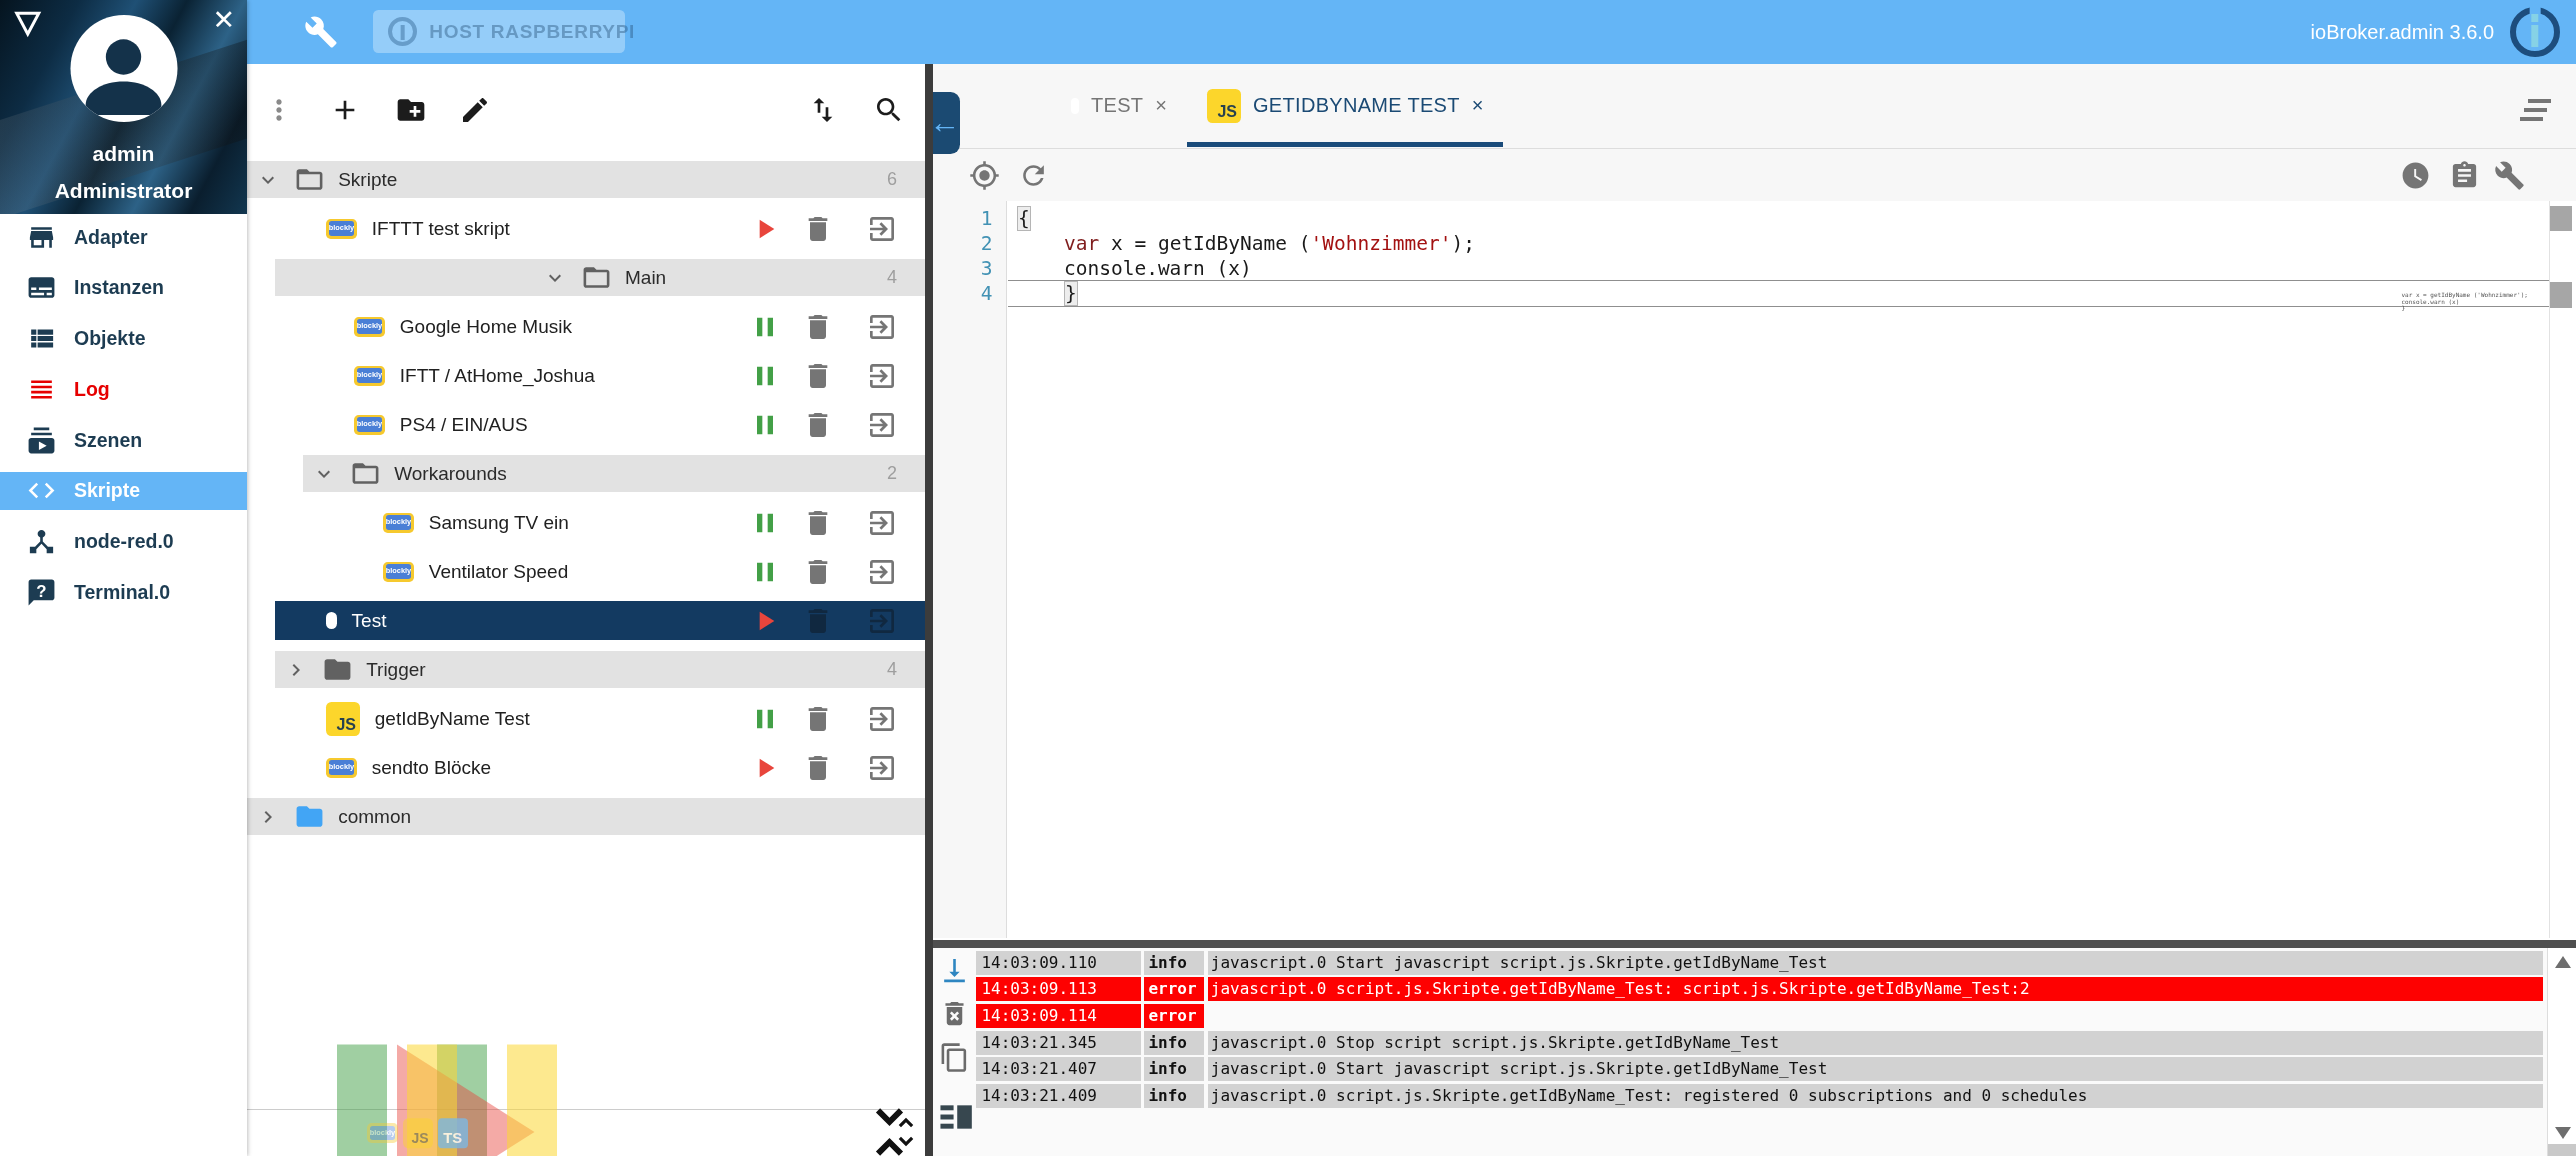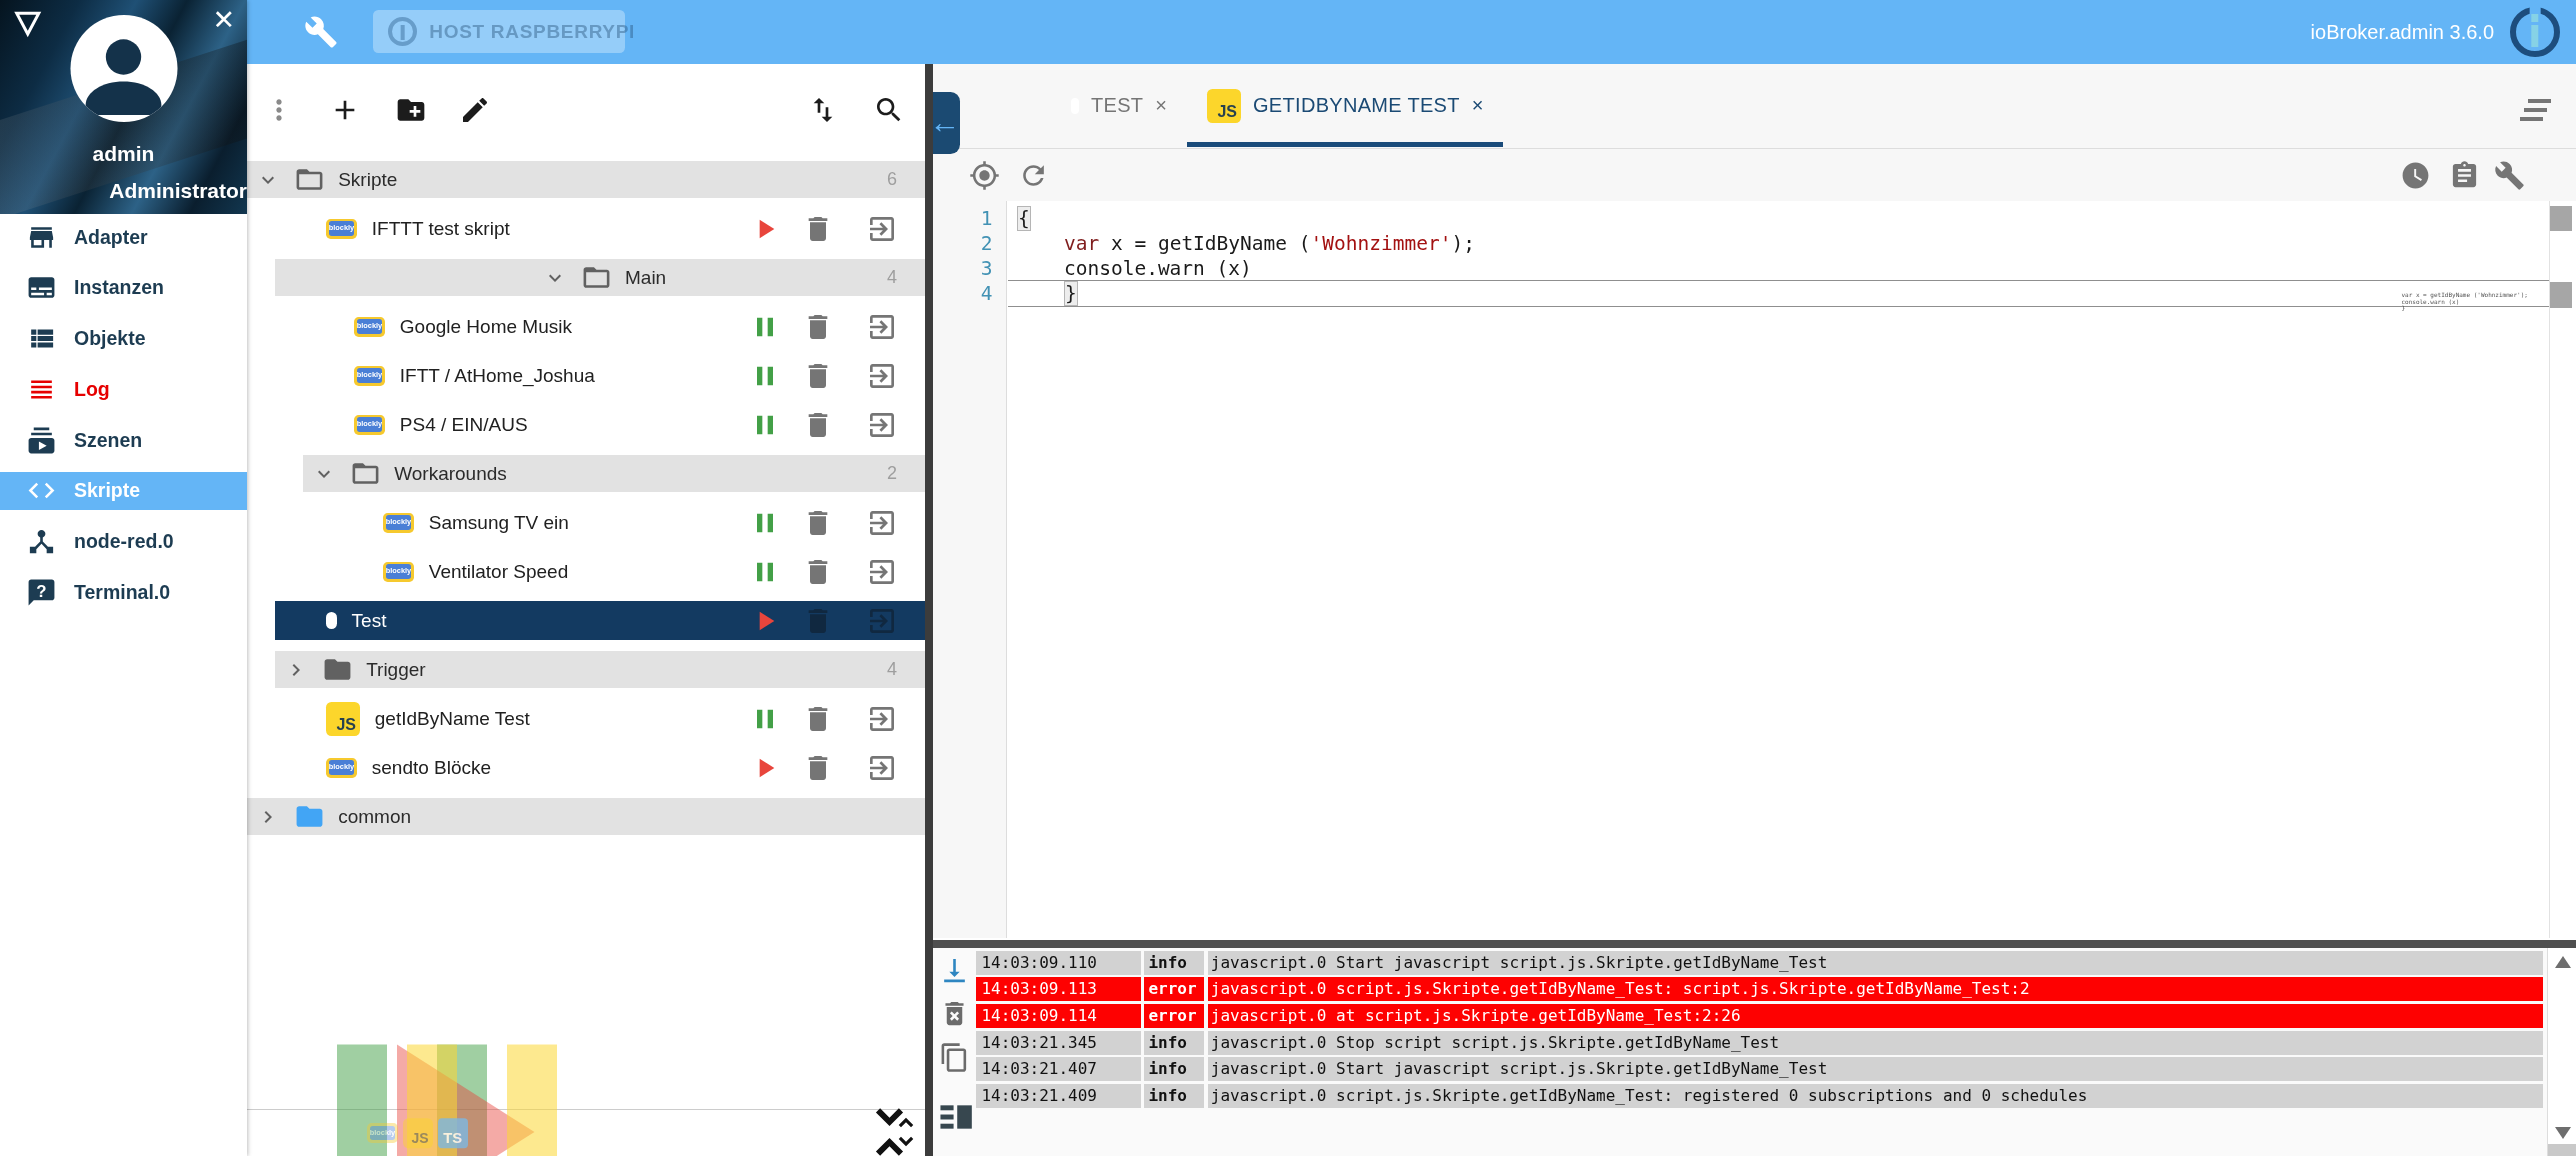--- a/index.html
+++ b/index.html
@@ -26,21 +26,21 @@
   .sidebar{position:absolute;left:0;top:0;width:247px;height:1156px;background:#fff;z-index:6;box-shadow:1.3px 0 4px rgba(0,0,0,.25)}
   .sidebar-photo{position:relative;height:214px;overflow:hidden;
     background:linear-gradient(118deg,#05141f 0%,#0d2c44 22%,#1f5075 38%,#0a2233 52%,#2d6287 68%,#0a1e2e 84%,#123750 100%)}
   .sidebar-photo::before{content:"";position:absolute;left:-27px;top:81px;width:309px;height:94px;
     background:linear-gradient(100deg,rgba(255,255,255,.10),rgba(0,0,0,.35));transform:rotate(-18deg)}
   .nabla{position:absolute;left:13.4px;top:6.7px}
   .close-x{position:absolute;right:12px;top:6.7px;color:#fff;font-size:27px;line-height:27px;font-weight:400;cursor:pointer}
   .avatar{position:absolute;left:50%;top:14.8px;transform:translateX(-50%);width:107px;height:107px;border-radius:50%;background:#fff;overflow:hidden}
   .avatar svg{position:absolute;left:50%;top:54%;transform:translate(-50%,-50%);width:101px;height:101px}
   .sp-user{position:absolute;left:0;top:142px;width:100%;text-align:center;color:#fff;font-size:21px;font-weight:700}
-  .sp-role{position:absolute;left:0;top:179px;width:100%;text-align:right;color:#fff;font-size:21px;font-weight:700}
+  .sp-role{position:absolute;left:0;top:179px;width:100%;text-align:center;color:#fff;font-size:21px;font-weight:700}
   .menu{padding-top:0}
   .menu-item{height:38px;margin-top:12.8px;display:flex;align-items:center;gap:17.5px;padding-left:25.5px;
     font-size:19.5px;font-weight:700;color:#1d3c52;cursor:pointer}
   .menu-item:first-child{margin-top:4px}
   .menu-item .mi-icon{width:31px;height:31px;flex:0 0 auto}
   .menu-item.selected{background:var(--accent,#64b5f6);color:#fff}
 
   
   .tree-panel{position:absolute;left:247px;top:64px;width:678px;height:1092px;background:#fff;z-index:3}
   .tree-toolbar{position:relative;height:91px;background:#fff}
@@ -557,21 +557,20 @@
         <div class="c c-msg">javascript.0 Start javascript script.js.Skripte.getIdByName_Test</div>
       </div>
       <div class="log-row error">
         <div class="c c-time">14:03:09.113</div>
         <div class="c c-level">error</div>
         <div class="c c-msg">javascript.0 script.js.Skripte.getIdByName_Test: script.js.Skripte.getIdByName_Test:2</div>
       </div>
       <div class="log-row error">
         <div class="c c-time">14:03:09.114</div>
         <div class="c c-level">error</div>
-        <div class="c c-msg">javascript.0 at script.js.Skripte.getIdByName_Test:2:26</div>
       </div>
       <div class="log-row info">
         <div class="c c-time">14:03:21.345</div>
         <div class="c c-level">info</div>
         <div class="c c-msg">javascript.0 Stop script script.js.Skripte.getIdByName_Test</div>
       </div>
       <div class="log-row info">
         <div class="c c-time">14:03:21.407</div>
         <div class="c c-level">info</div>
         <div class="c c-msg">javascript.0 Start javascript script.js.Skripte.getIdByName_Test</div>

